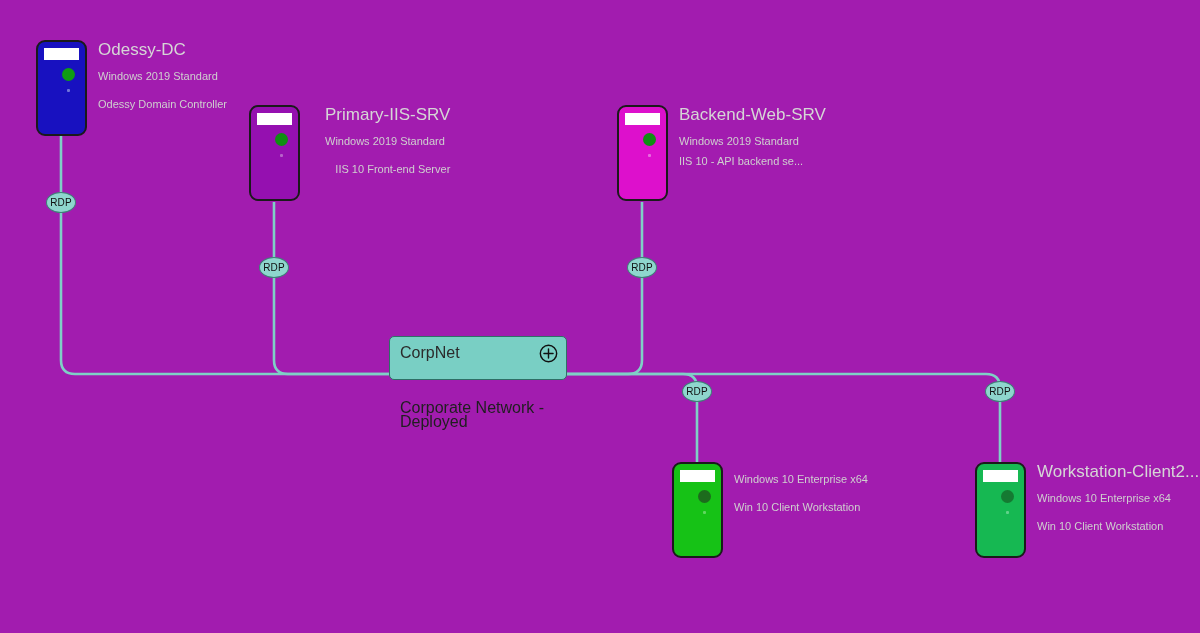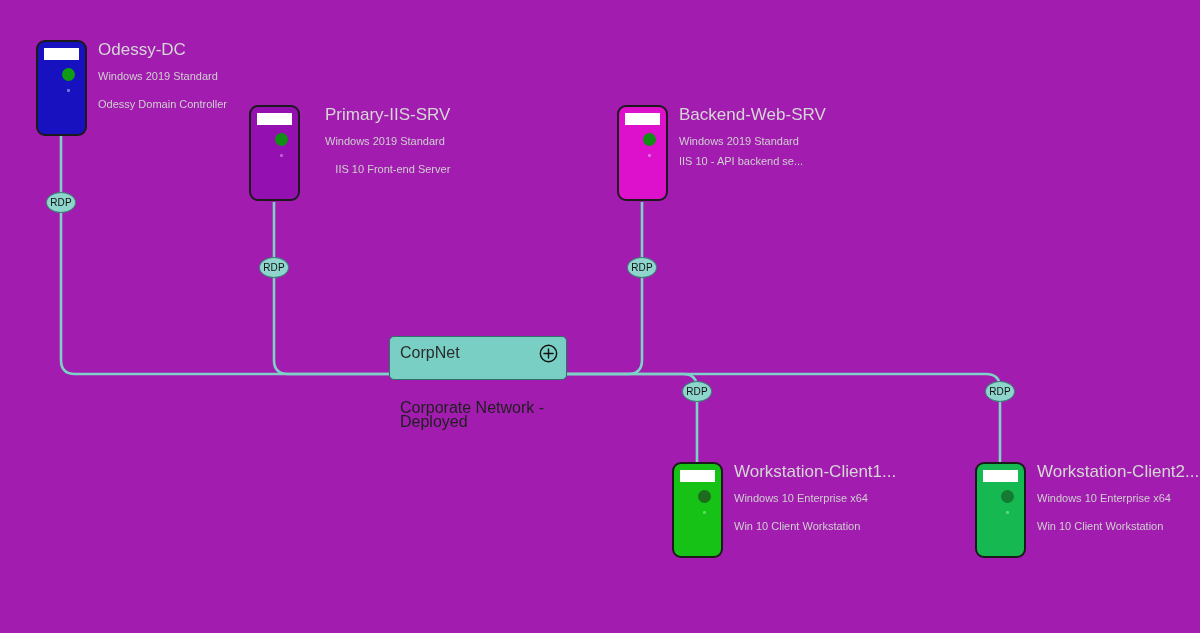--- a/index.html
+++ b/index.html
@@ -183,21 +183,20 @@
     </div>
   </div>
 
   <div class="node" style="left:672px; top:462px;">
     <div class="device" style="width:51px; height:96px; background:#16c216;">
       <div class="device-bar"></div>
       <div class="status-dot" style="right:10px; top:26px; background:#1d6b1d;"></div>
       <div class="mini-dot" style="right:15px; top:47px; background:#9ee79e;"></div>
     </div>
     <div class="node-text" style="left:62px; top:0px;">
-      <div class="node-title">Workstation-Client1...</div>
       <div class="node-line" style="margin-top:10px;">Windows 10 Enterprise x64</div>
       <div class="node-line" style="margin-top:14px;">Win 10 Client Workstation</div>
     </div>
   </div>
 
   <div class="node" style="left:975px; top:462px;">
     <div class="device" style="width:51px; height:96px; background:#16b852;">
       <div class="device-bar"></div>
       <div class="status-dot" style="right:10px; top:26px; background:#157a32;"></div>
       <div class="mini-dot" style="right:15px; top:47px; background:#9ee7b8;"></div>

